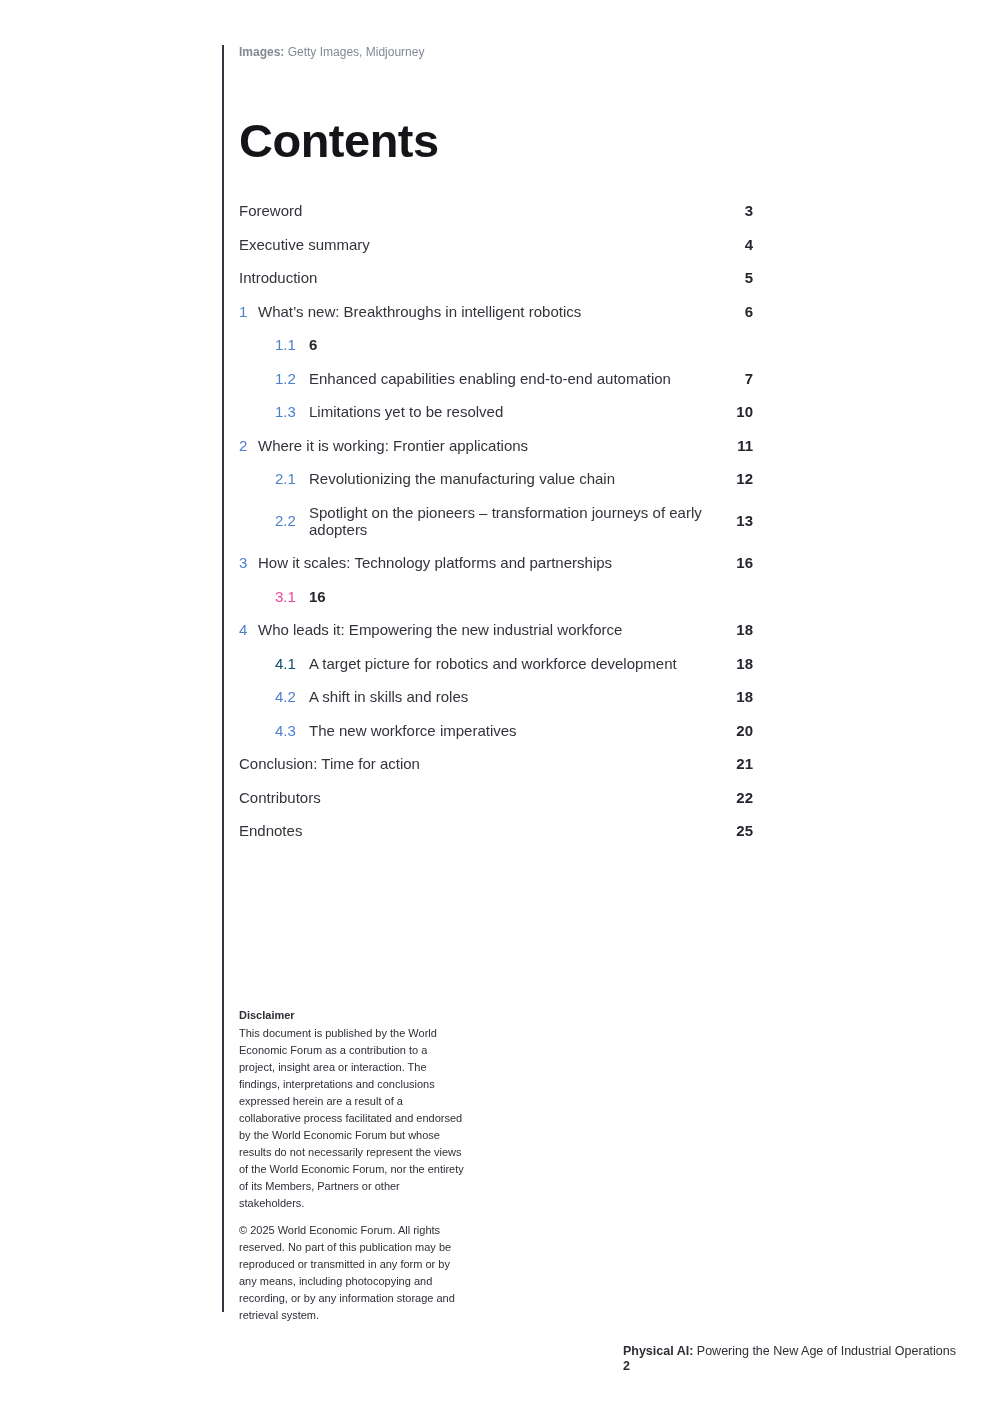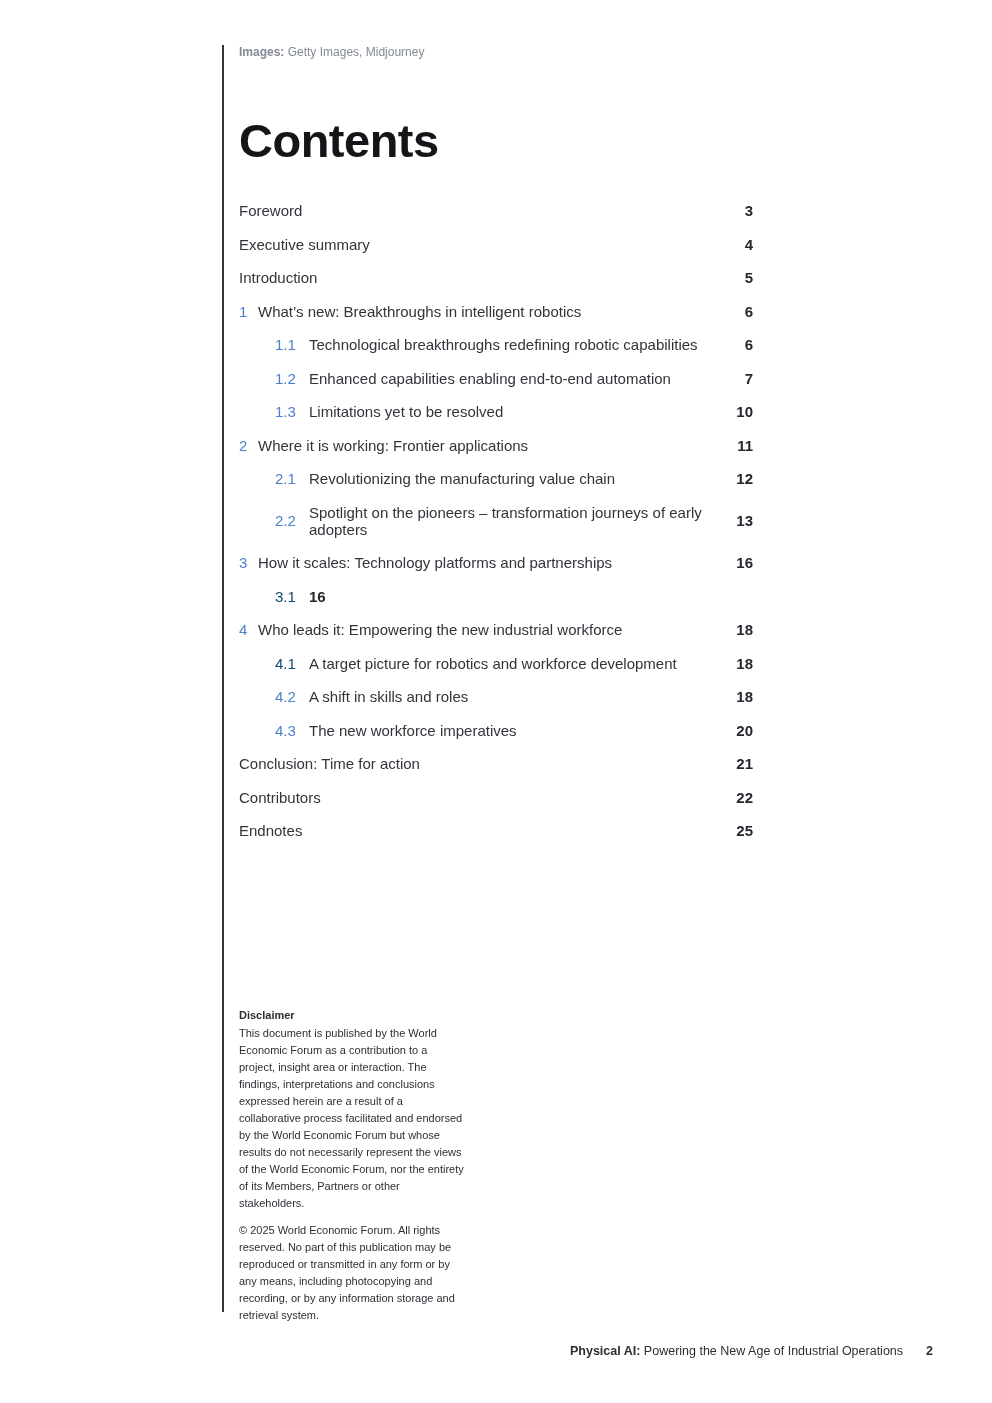--- a/index.html
+++ b/index.html
@@ -90,20 +90,21 @@
   .disclaimer-body{margin:0;}
   .disclaimer-copyright{margin:10px 0 0 0;}
   .page-footer{
     position:absolute;
     top:1344px;right:59px;
     font-size:12.5px;
     line-height:15px;
     color:#2e2e36;
     display:flex;
     align-items:baseline;
+    flex-direction:column;
   }
   .footer-title-bold{font-weight:bold;}
   .footer-page-num{
     font-weight:bold;
     margin-left:23px;
   }
 </style>
 </head>
 <body>
 
@@ -132,21 +133,20 @@
     <span class="toc-label">Introduction</span>
     <span class="toc-page">5</span>
   </div>
       <div class="toc-row chapter">
     <span class="toc-num" style="color: rgb(77, 128, 202);">1</span>
     <span class="toc-label">What’s new: Breakthroughs in intelligent robotics</span>
     <span class="toc-page">6</span>
   </div>
       <div class="toc-row sub">
     <span class="toc-num" style="color: rgb(77, 128, 202);">1.1</span>
-    <span class="toc-label">Technological breakthroughs redefining robotic capabilities</span>
     <span class="toc-page">6</span>
   </div>
       <div class="toc-row sub">
     <span class="toc-num" style="color: rgb(77, 128, 202);">1.2</span>
     <span class="toc-label">Enhanced capabilities enabling end-to-end automation</span>
     <span class="toc-page">7</span>
   </div>
       <div class="toc-row sub">
     <span class="toc-num" style="color: rgb(77, 128, 202);">1.3</span>
     <span class="toc-label">Limitations yet to be resolved</span>
@@ -166,21 +166,21 @@
     <span class="toc-num" style="color: rgb(77, 128, 202);">2.2</span>
     <span class="toc-label">Spotlight on the pioneers – transformation journeys of early adopters</span>
     <span class="toc-page">13</span>
   </div>
       <div class="toc-row chapter">
     <span class="toc-num" style="color: rgb(77, 128, 202);">3</span>
     <span class="toc-label">How it scales: Technology platforms and partnerships</span>
     <span class="toc-page">16</span>
   </div>
       <div class="toc-row sub">
-    <span class="toc-num" style="color: #0c4a6e;">3.1</span>
+    <span class="toc-num" style="color: #ec4899;">3.1</span>
     <span class="toc-page">16</span>
   </div>
       <div class="toc-row chapter">
     <span class="toc-num" style="color: rgb(77, 128, 202);">4</span>
     <span class="toc-label">Who leads it: Empowering the new industrial workforce</span>
     <span class="toc-page">18</span>
   </div>
       <div class="toc-row sub">
     <span class="toc-num" style="color: #0c4a6e;">4.1</span>
     <span class="toc-label">A target picture for robotics and workforce development</span>

